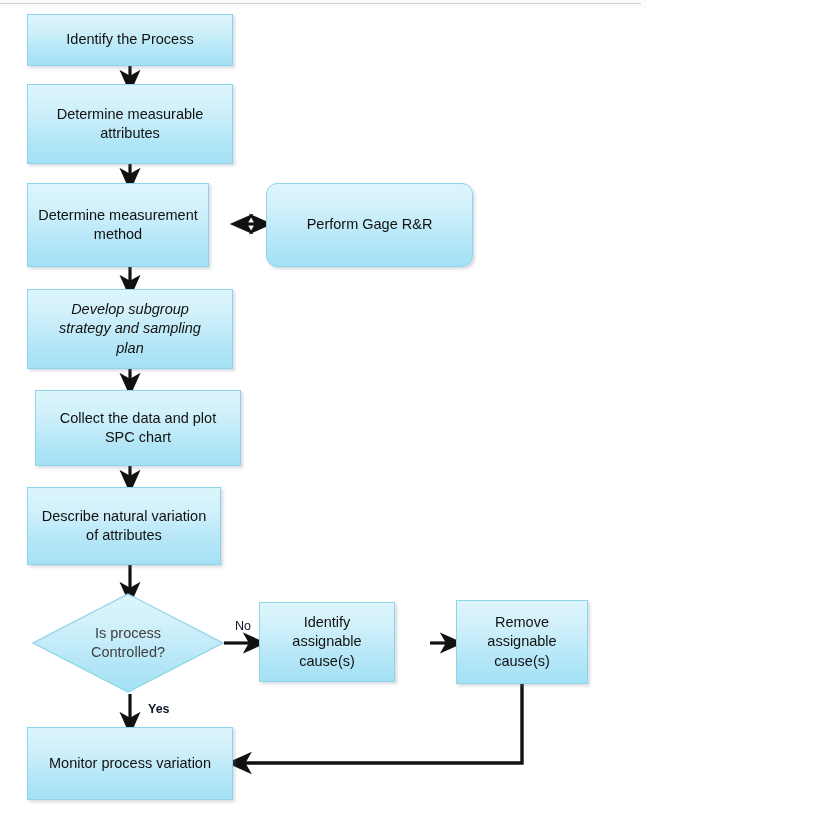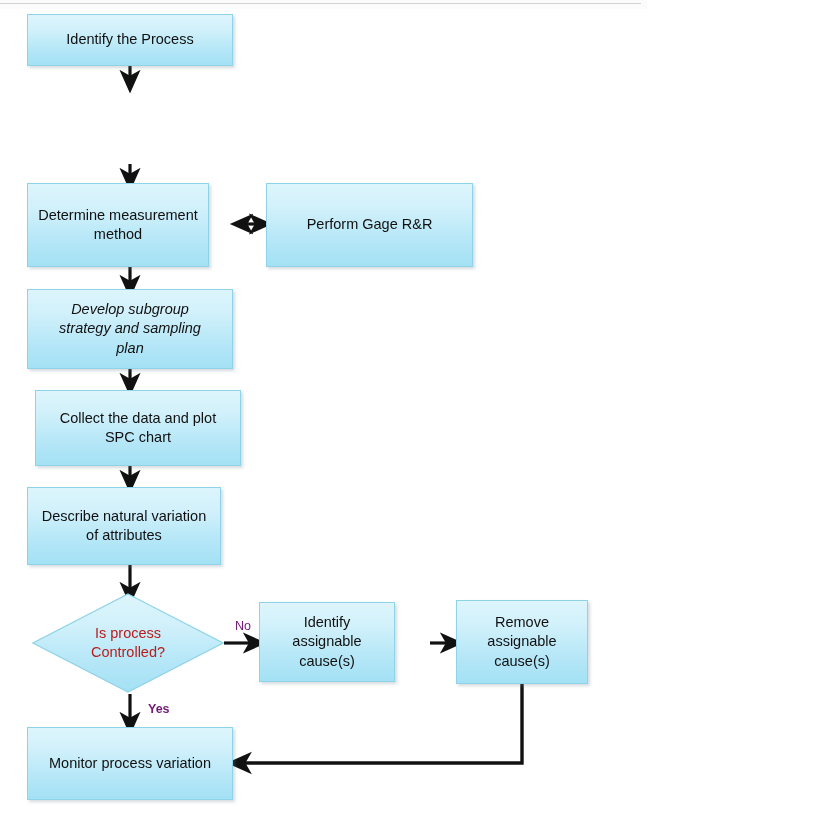--- a/index.html
+++ b/index.html
@@ -73,35 +73,35 @@
     left: 0;
     top: 0;
     width: 100%;
     height: 100%;
     display: flex;
     align-items: center;
     justify-content: center;
     text-align: center;
     font-size: 14.5px;
     line-height: 1.32;
-    color: #b91c1c;
+    color: #404040;
     white-space: pre-line;
   }
 
   
   .conn {
     position: absolute;
     pointer-events: none;
   }
   .conn svg { display: block; overflow: visible; }
 
   .edge-label {
     position: absolute;
     font-size: 12.5px;
-    color: #701a75;
+    color: #0f172a;
     white-space: nowrap;
   }
 </style>
 </head>
 <body>
 
 <div id="canvas">
 
   <div class="top-panel"></div>
   <div class="top-rule"></div>
@@ -141,27 +141,31 @@
     </svg>
   </div>
 
   <div class="edge-label" style="left:235px; top:619px;">No</div>
   <div class="edge-label" style="left:148px; top:702px;font-weight:bold;">Yes</div>
 
   <div class="node" style="left:27px; top:14px; width:206px; height:52px;">
     <span class="label">Identify the Process</span>
   </div>
 
+  <div class="node" style="left:27px; top:84px; width:206px; height:80px;">
+    <span class="label">Determine measurable
+attributes</span>
+  </div>
 
   <div class="node" style="left:27px; top:183px; width:182px; height:84px;">
     <span class="label">Determine measurement
 method</span>
   </div>
 
-  <div class="node" style="left:266px; top:183px; width:207px; height:84px;">
+  <div class="node" style="left:266px; top:183px; width:207px; height:84px;border-radius:11px;">
     <span class="label">Perform Gage R&amp;R</span>
   </div>
 
   <div class="node" style="left:27px; top:289px; width:206px; height:80px;font-style:italic;">
     <span class="label">Develop subgroup
 strategy and sampling
 plan</span>
   </div>
 
   <div class="node" style="left:27px; top:390px; width:206px; height:76px;margin-left:8px;">

